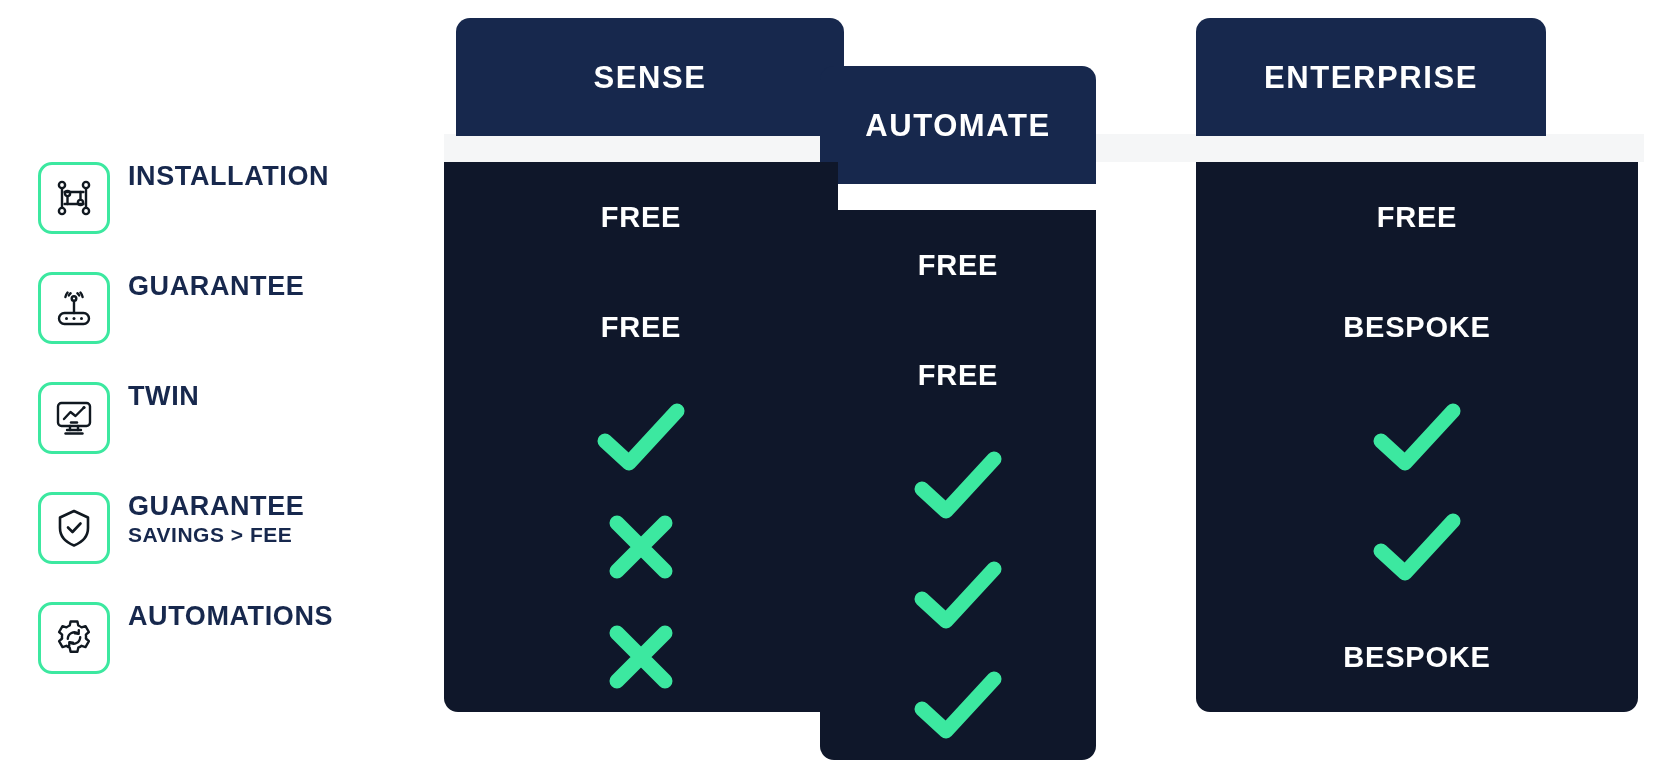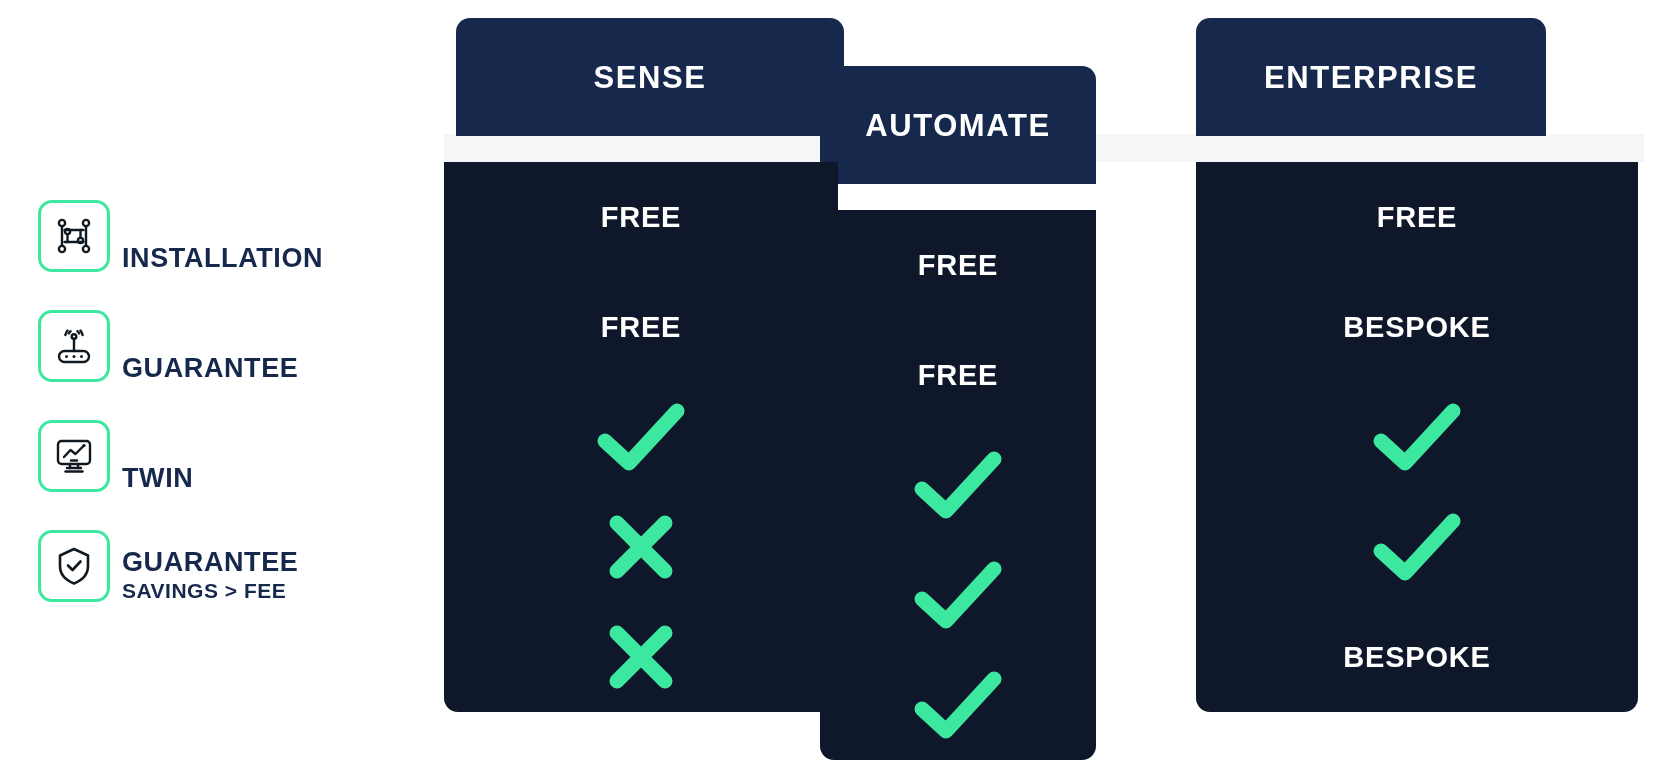--- a/index.html
+++ b/index.html
@@ -85,22 +85,22 @@
     left: 38px;
     top: 162px;
     width: 400px;
     height: 550px;
     display: flex;
     flex-direction: column;
   }
   .feature-row {
     flex: 0 0 110px;
     display: flex;
-    align-items: flex-end;
-    gap: 12px;
+    align-items: flex-start;
+    gap: 18px;
   }
   .icon-box {
     flex: 0 0 auto;
     width: 72px;
     height: 72px;
     border: 3px solid #3ce8a0;
     border-radius: 14px;
     background: #ffffff;
     display: flex;
     align-items: center;
@@ -298,15 +298,36 @@
             <path d="M15 20.5 L19.5 25 L27.5 16.5"></path>
           </svg>
         </span>
       </div>
       <div class="feature-text">
         <span class="feature-title">GUARANTEE</span>
         <span class="feature-sub">SAVINGS &gt; FEE</span>
       </div>
     </div>
 
+    <div class="feature-row">
+      <div class="icon-box">
+        <span>
+          <svg width="42" height="42" viewBox="0 0 42 42" fill="none" stroke="#101820" stroke-width="2.4" stroke-linecap="round" stroke-linejoin="round">
+            <path d="M17.6 4.5 h6.8 l0.9 4.0 a12.8 12.8 0 0 1 3.3 1.9
+                     l3.9 -1.3 3.4 5.9 -3.0 2.7 a12.8 12.8 0 0 1 0 3.8
+                     l3.0 2.7 -3.4 5.9 -3.9 -1.3 a12.8 12.8 0 0 1 -3.3 1.9
+                     l-0.9 4.0 h-6.8 l-0.9 -4.0 a12.8 12.8 0 0 1 -3.3 -1.9
+                     l-3.9 1.3 -3.4 -5.9 3.0 -2.7 a12.8 12.8 0 0 1 0 -3.8
+                     l-3.0 -2.7 3.4 -5.9 3.9 1.3 a12.8 12.8 0 0 1 3.3 -1.9 Z"></path>
+            <path d="M14.8 21.8 A6.6 6.6 0 0 1 25.3 16.6"></path>
+            <path d="M27.2 20.2 A6.6 6.6 0 0 1 16.7 25.4"></path>
+            <path d="M25.8 13.2 L25.6 16.9 L22.0 16.4"></path>
+            <path d="M16.2 28.8 L16.4 25.1 L20.0 25.6"></path>
+          </svg>
+        </span>
+      </div>
+      <div class="feature-text">
+        <span class="feature-title">AUTOMATIONS</span>
+      </div>
+    </div>
 
   </div>
 </div>
 
 </body></html>

